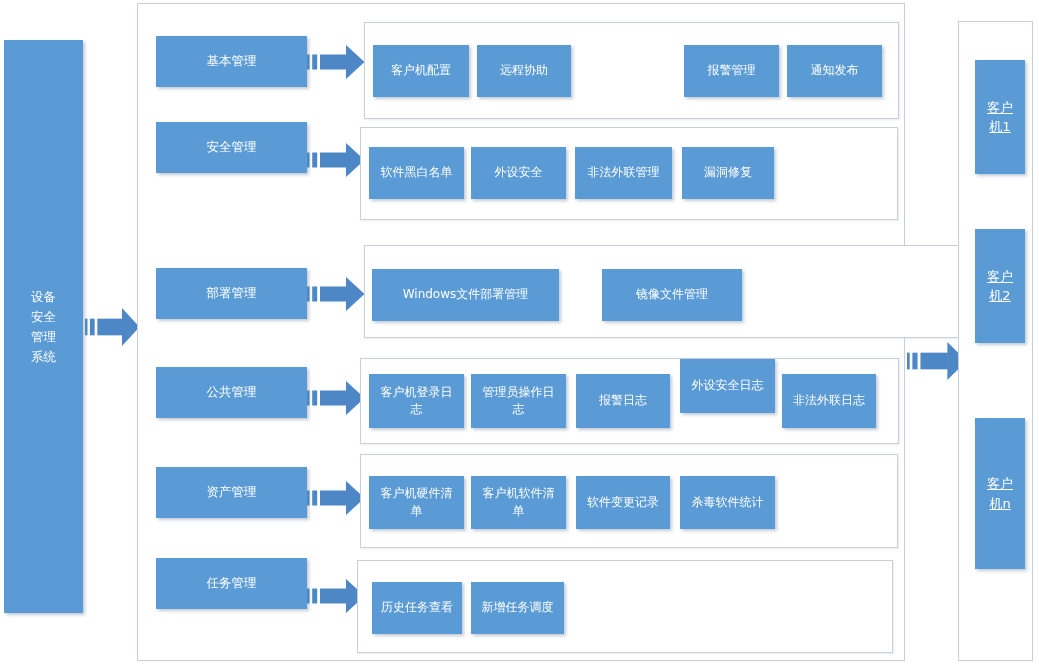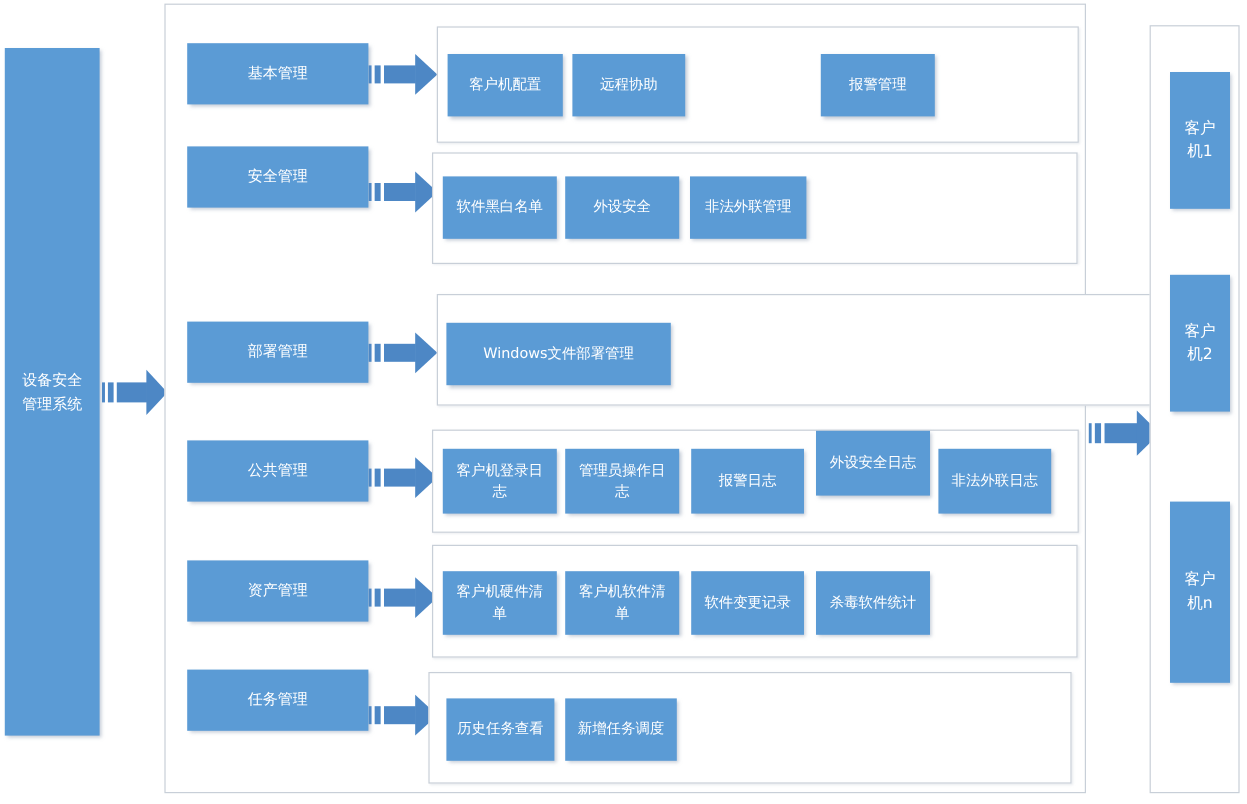--- a/index.html
+++ b/index.html
@@ -20,22 +20,22 @@
   .mgmt{font-size:12.5px;}
   .sub{font-size:12px;padding:0 6px;}
   .frame{
     position:absolute;background:#ffffff;
     border:1px solid var(--frame-border,#C8CFD8);
     box-sizing:border-box;
     box-shadow:1px 1px 2px rgba(190,198,208,.35);
   }
   .arrow{position:absolute;}
   .arrow use, .arrow-shape{fill:var(--arrow-fill,#4D87C5);}
-  .rootnode{font-size:12.5px;line-height:1.6;padding:0 11px;}
-  .client{font-size:13px;line-height:1.5;padding:12px 11px;}
+  .rootnode{font-size:12.5px;line-height:1.6;padding:0 24px;}
+  .client{font-size:13px;line-height:1.5;padding:12px 11px;text-decoration:underline;}
 </style>
 </head>
 <body>
 
 <div class="canvas">
 
   <svg width="0" height="0" style="position:absolute" aria-hidden="true">
     <defs>
       <symbol id="striped-arrow" viewBox="0 0 58 36" preserveAspectRatio="none">
         <rect class="arrow-shape" x="0" y="10.5" width="2.6" height="15"></rect>
@@ -77,30 +77,33 @@
       <use href="#striped-arrow"></use>
     </svg>
   <svg class="arrow" style="left:307px;top:578px;width:58px;height:36px">
       <use href="#striped-arrow"></use>
     </svg>
 
   <div class="frame" style="left:364px;top:22px;width:535px;height:97px">
     <div class="node sub" style="left:8px;top:22px;width:96px;height:52px">客户机配置</div>
     <div class="node sub" style="left:112px;top:22px;width:94px;height:52px">远程协助</div>
     <div class="node sub" style="left:319px;top:22px;width:95px;height:52px">报警管理</div>
+    <div class="node sub" style="left:422px;top:22px;width:95px;height:52px">通知发布</div>
   </div>
 
   <div class="frame" style="left:360px;top:127px;width:538px;height:93px">
     <div class="node sub" style="left:8px;top:19px;width:95px;height:52px">软件黑白名单</div>
     <div class="node sub" style="left:110px;top:19px;width:95px;height:52px">外设安全</div>
     <div class="node sub" style="left:214px;top:19px;width:97px;height:52px">非法外联管理</div>
+    <div class="node sub" style="left:321px;top:19px;width:92px;height:52px">漏洞修复</div>
   </div>
 
   <div class="frame" style="left:364px;top:245px;width:603px;height:93px">
     <div class="node sub" style="left:7px;top:23px;width:187px;height:52px">Windows文件部署管理</div>
+    <div class="node sub" style="left:237px;top:23px;width:140px;height:52px">镜像文件管理</div>
   </div>
 
   <div class="frame" style="left:360px;top:358px;width:539px;height:86px">
     <div class="node sub" style="left:8px;top:15px;width:95px;height:54px">客户机登录日志</div>
     <div class="node sub" style="left:110px;top:15px;width:95px;height:54px">管理员操作日志</div>
     <div class="node sub" style="left:215px;top:15px;width:94px;height:54px">报警日志</div>
     <div class="node sub" style="left:319px;top:0;width:95px;height:54px">外设安全日志</div>
     <div class="node sub" style="left:421px;top:15px;width:94px;height:54px">非法外联日志</div>
   </div>
 

